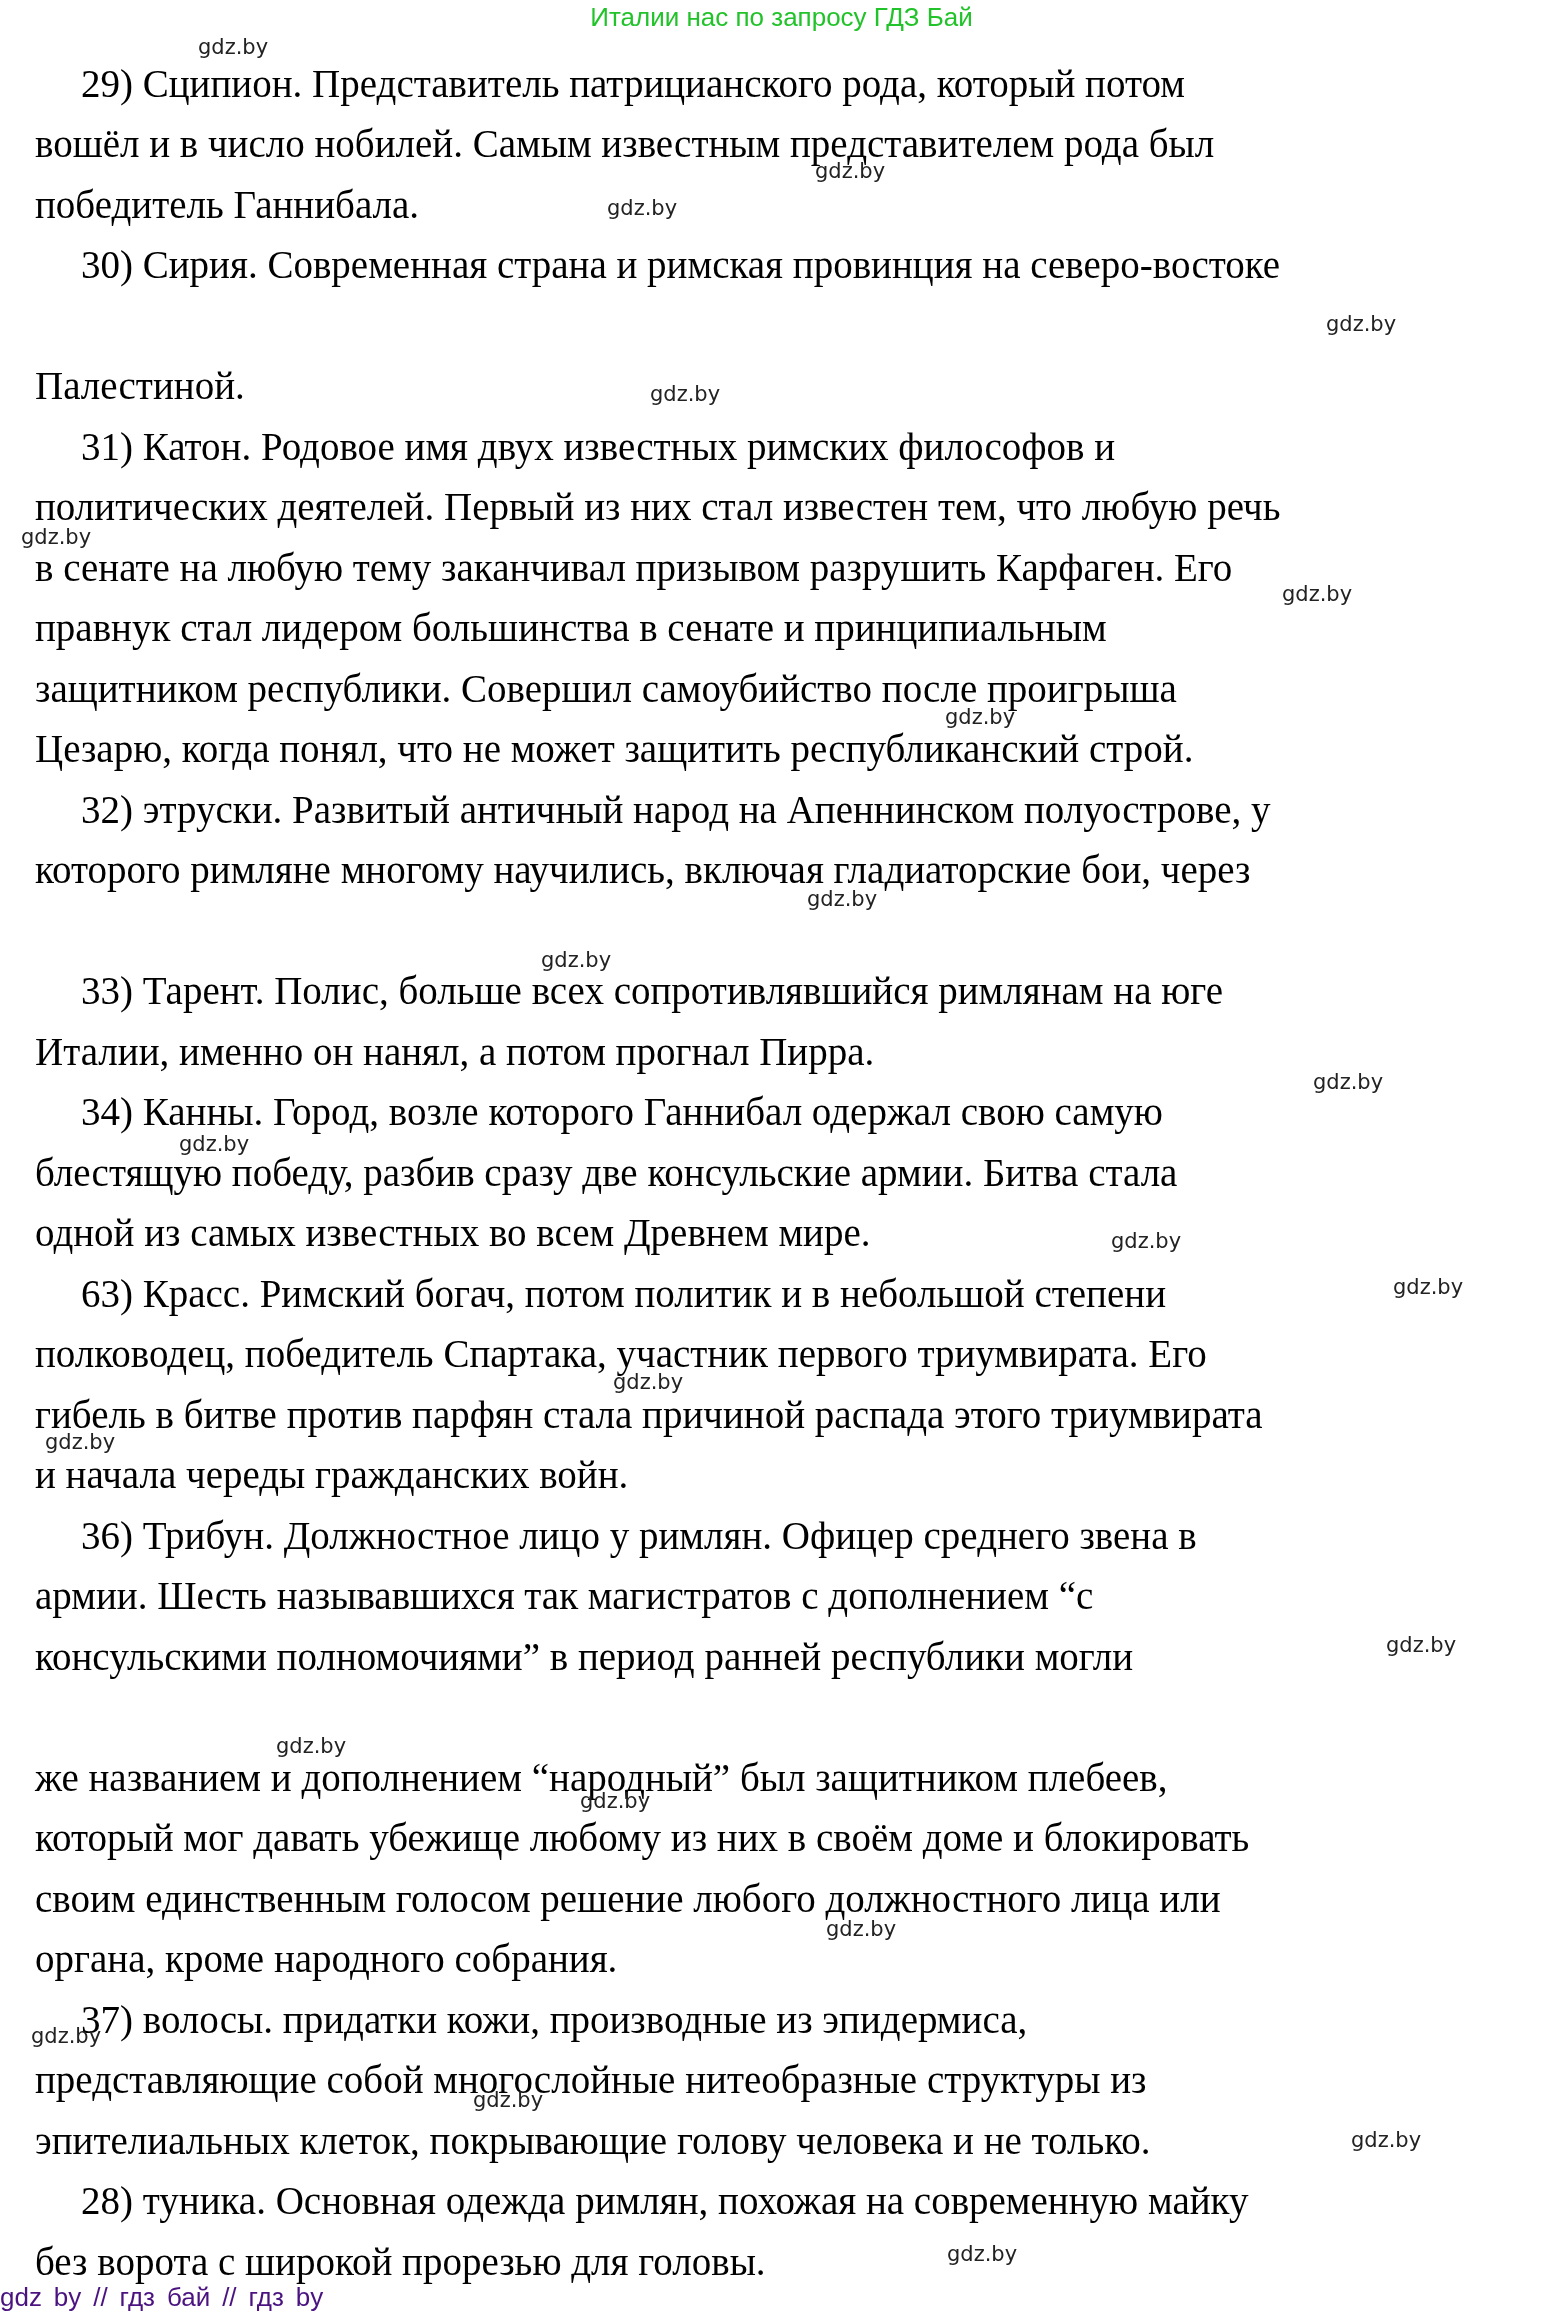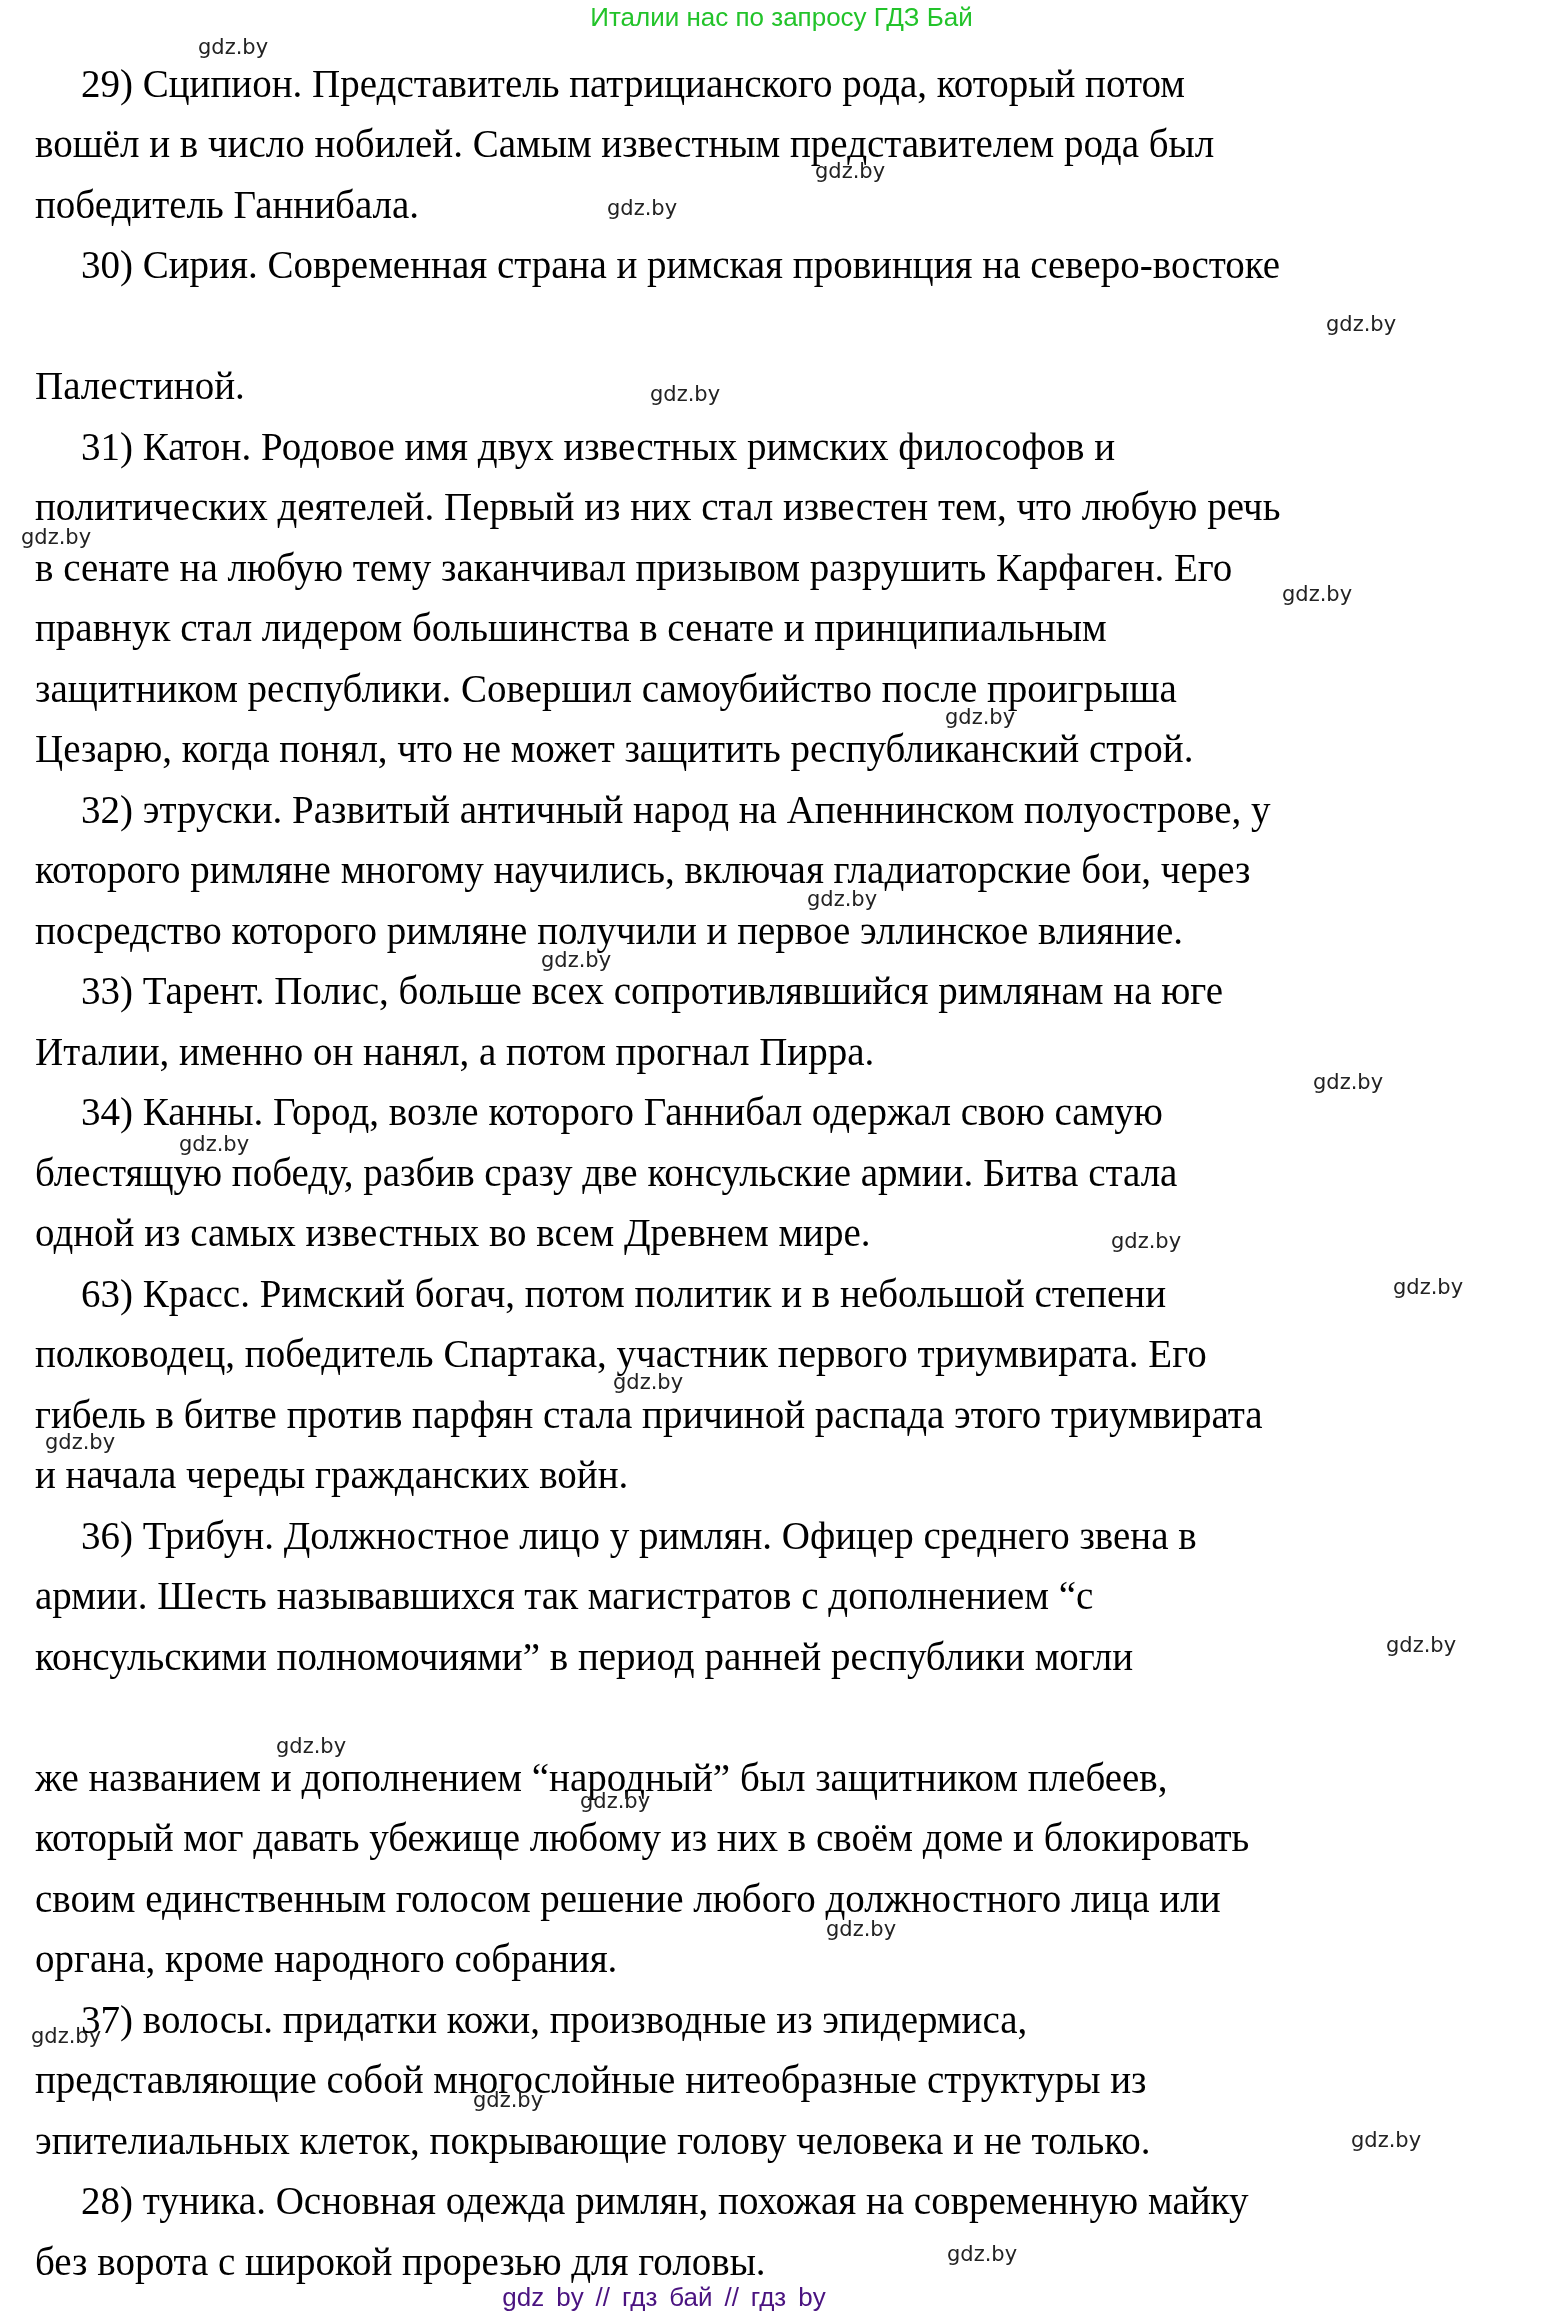--- a/index.html
+++ b/index.html
@@ -15,21 +15,21 @@
     font-family: "Liberation Serif", serif; font-size: 39px; color: #000000;
     line-height: 47px;
   }
   .line.indent { left: 81px; }
   .wm {
     position: absolute; white-space: nowrap;
     font-family: "DejaVu Sans", sans-serif; font-size: 21px; color: #222;
     line-height: 23px;
   }
   .footer {
-    position: absolute; top: 2282px; left: 0; width: 1328px; text-align: center;
+    position: absolute; top: 2282px; left: 0; width: 1328px; 
     font-family: "Liberation Sans", sans-serif; font-size: 26px; color: #4a1380;
     line-height: 31px; word-spacing: 4.7px;
   }
 </style>
 </head>
 <body>
 
 <div class="header">Италии нас по запросу ГДЗ Бай</div>
 
 <div class="page">
@@ -43,21 +43,20 @@
 
   <div class="line indent" style="top:423px">31) Катон. Родовое имя двух известных римских философов и</div>
   <div class="line" style="top:483px">политических деятелей. Первый из них стал известен тем, что любую речь</div>
   <div class="line" style="top:544px">в сенате на любую тему заканчивал призывом разрушить Карфаген. Его</div>
   <div class="line" style="top:604px">правнук стал лидером большинства в сенате и принципиальным</div>
   <div class="line" style="top:665px">защитником республики. Совершил самоубийство после проигрыша</div>
   <div class="line" style="top:725px">Цезарю, когда понял, что не может защитить республиканский строй.</div>
 
   <div class="line indent" style="top:786px">32) этруски. Развитый античный народ на Апеннинском полуострове, у</div>
   <div class="line" style="top:846px">которого римляне многому научились, включая гладиаторские бои, через</div>
-  <div class="line" style="top:907px">посредство которого римляне получили и первое эллинское влияние.</div>
 
   <div class="line indent" style="top:967px">33) Тарент. Полис, больше всех сопротивлявшийся римлянам на юге</div>
   <div class="line" style="top:1028px">Италии, именно он нанял, а потом прогнал Пирра.</div>
 
   <div class="line indent" style="top:1088px">34) Канны. Город, возле которого Ганнибал одержал свою самую</div>
   <div class="line" style="top:1149px">блестящую победу, разбив сразу две консульские армии. Битва стала</div>
   <div class="line" style="top:1209px">одной из самых известных во всем Древнем мире.</div>
 
   <div class="line indent" style="top:1270px">63) Красс. Римский богач, потом политик и в небольшой степени</div>
   <div class="line" style="top:1330px">полководец, победитель Спартака, участник первого триумвирата. Его</div>

